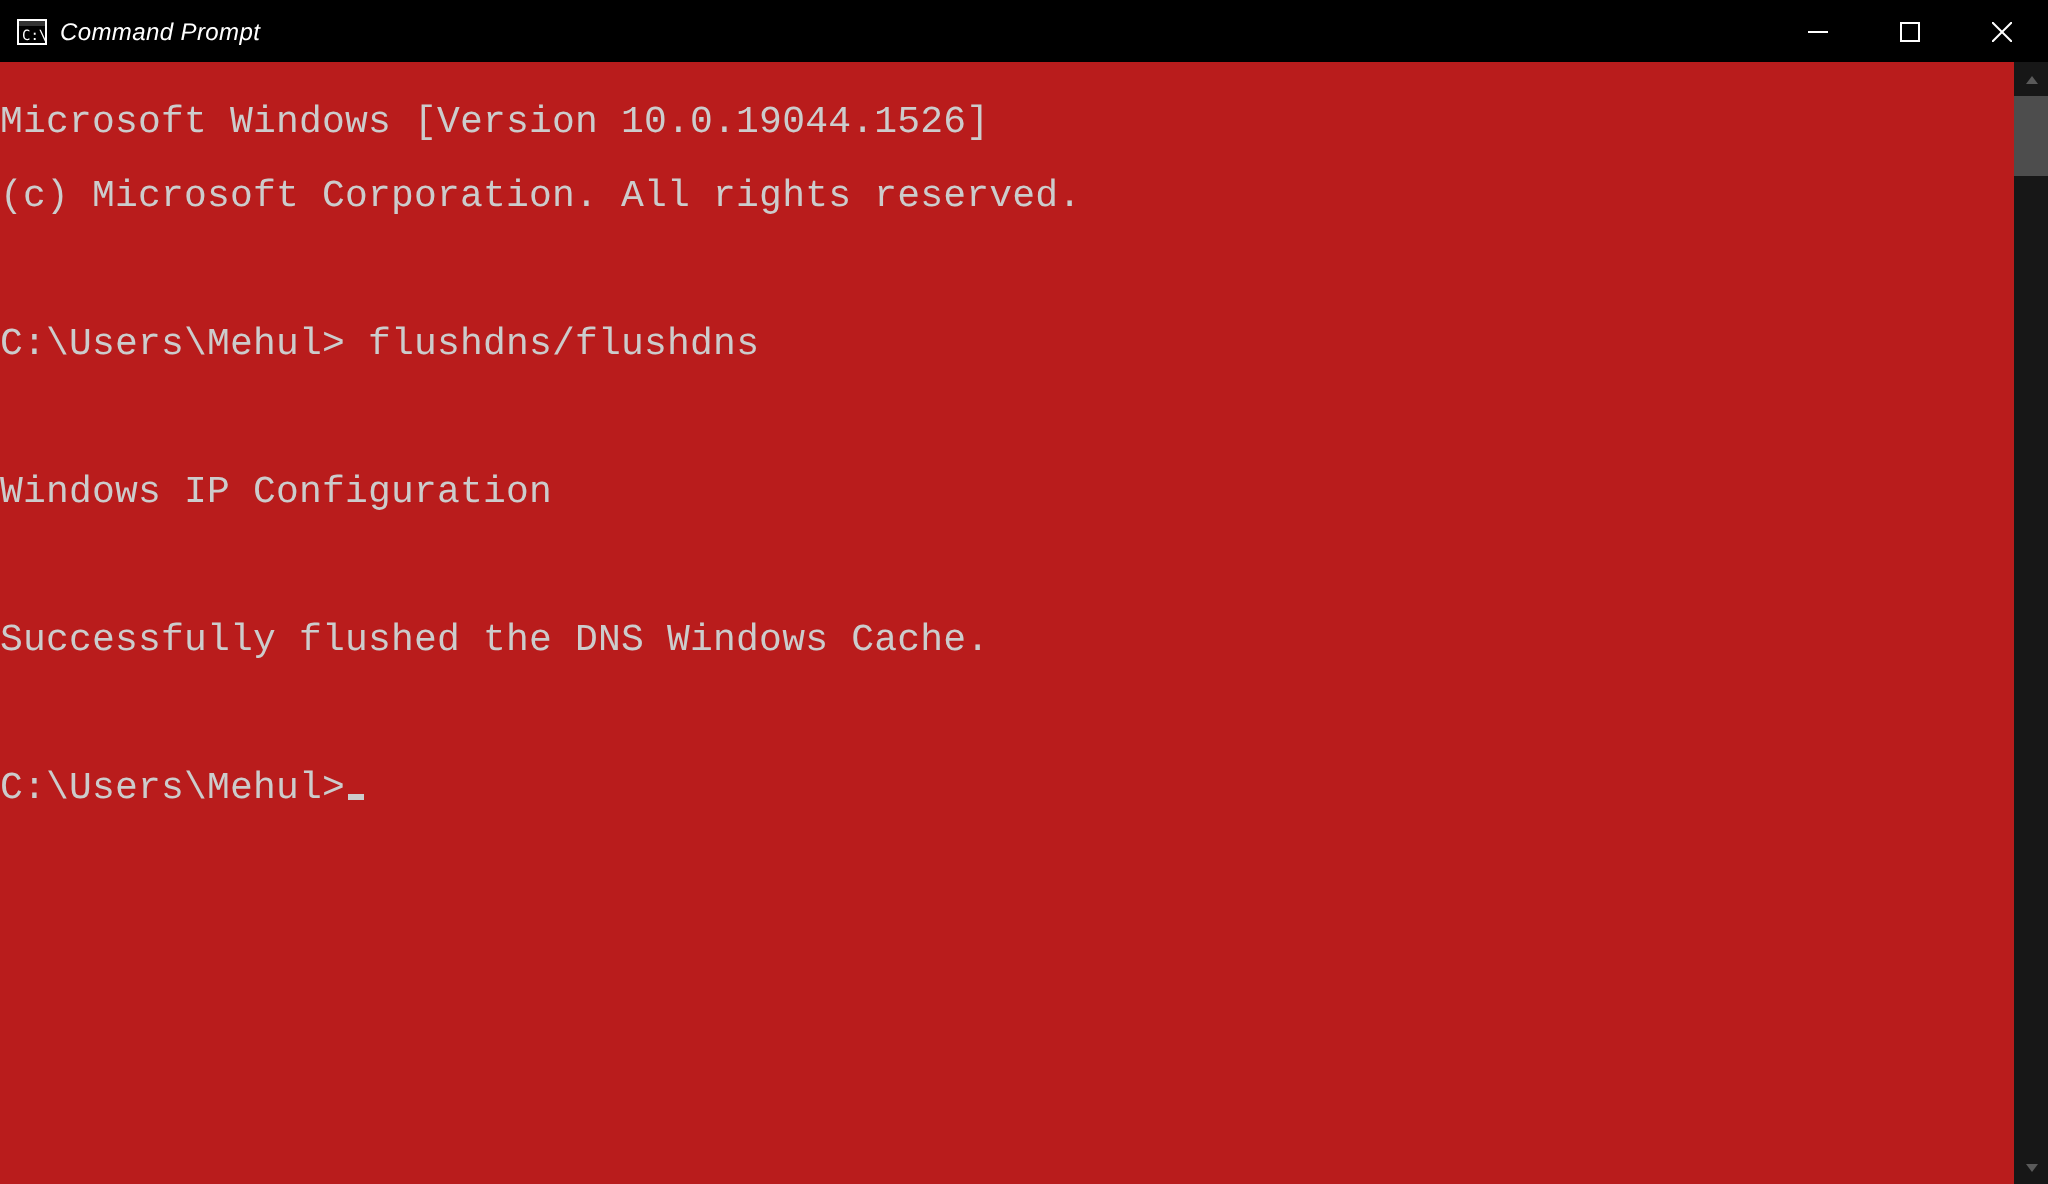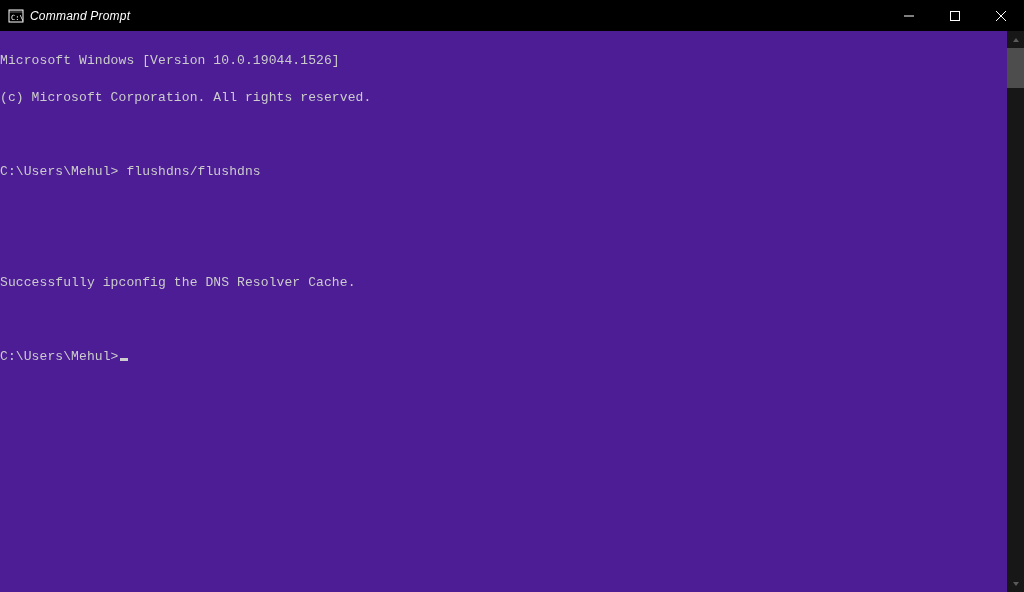--- a/index.html
+++ b/index.html
@@ -68,24 +68,24 @@
       width: 10px;
       height: 10px;
     }
     .content-wrap {
       flex: 1;
       display: flex;
       overflow: hidden;
     }
     .console {
       flex: 1;
-      background: #4c1d95;
+      background: #b91c1c;
       color: #cccccc;
       font-family: Consolas, "Courier New", monospace;
-      font-size: 13px;
+      font-size: 19px;
       line-height: 18.5px;
       padding: 2px 0 0 0;
       white-space: pre;
       overflow: hidden;
       letter-spacing: 0.1px;
     }
     .console-line {
       min-height: 18.5px;
     }
     .cursor {
@@ -159,22 +159,23 @@
     </div>
   </div>
 
   <div class="content-wrap">
     <div class="console">
 <div class="console-line"><span>Microsoft Windows [Version 10.0.19044.1526]</span></div>
 <div class="console-line"><span>(c) Microsoft Corporation. All rights reserved.</span></div>
 <div class="console-line"></div>
 <div class="console-line"><span>C:\Users\Mehul&gt;</span><span> flushdns/flushdns</span></div>
 <div class="console-line"></div>
+<div class="console-line"><span>Windows IP Configuration</span></div>
 <div class="console-line"></div>
-<div class="console-line"><span>Successfully ipconfig the DNS Resolver Cache.</span></div>
+<div class="console-line"><span>Successfully flushed the DNS Windows Cache.</span></div>
 <div class="console-line"></div>
 <div class="console-line"><span>C:\Users\Mehul&gt;</span><span class="cursor"></span></div>
     </div>
 
     <div class="scrollbar">
       <div class="scroll-arrow up">
         <svg viewBox="0 0 8 8">
             <polygon points="4,2 7,6 1,6" fill="#5a5a5a"></polygon>
           </svg>
       </div>

